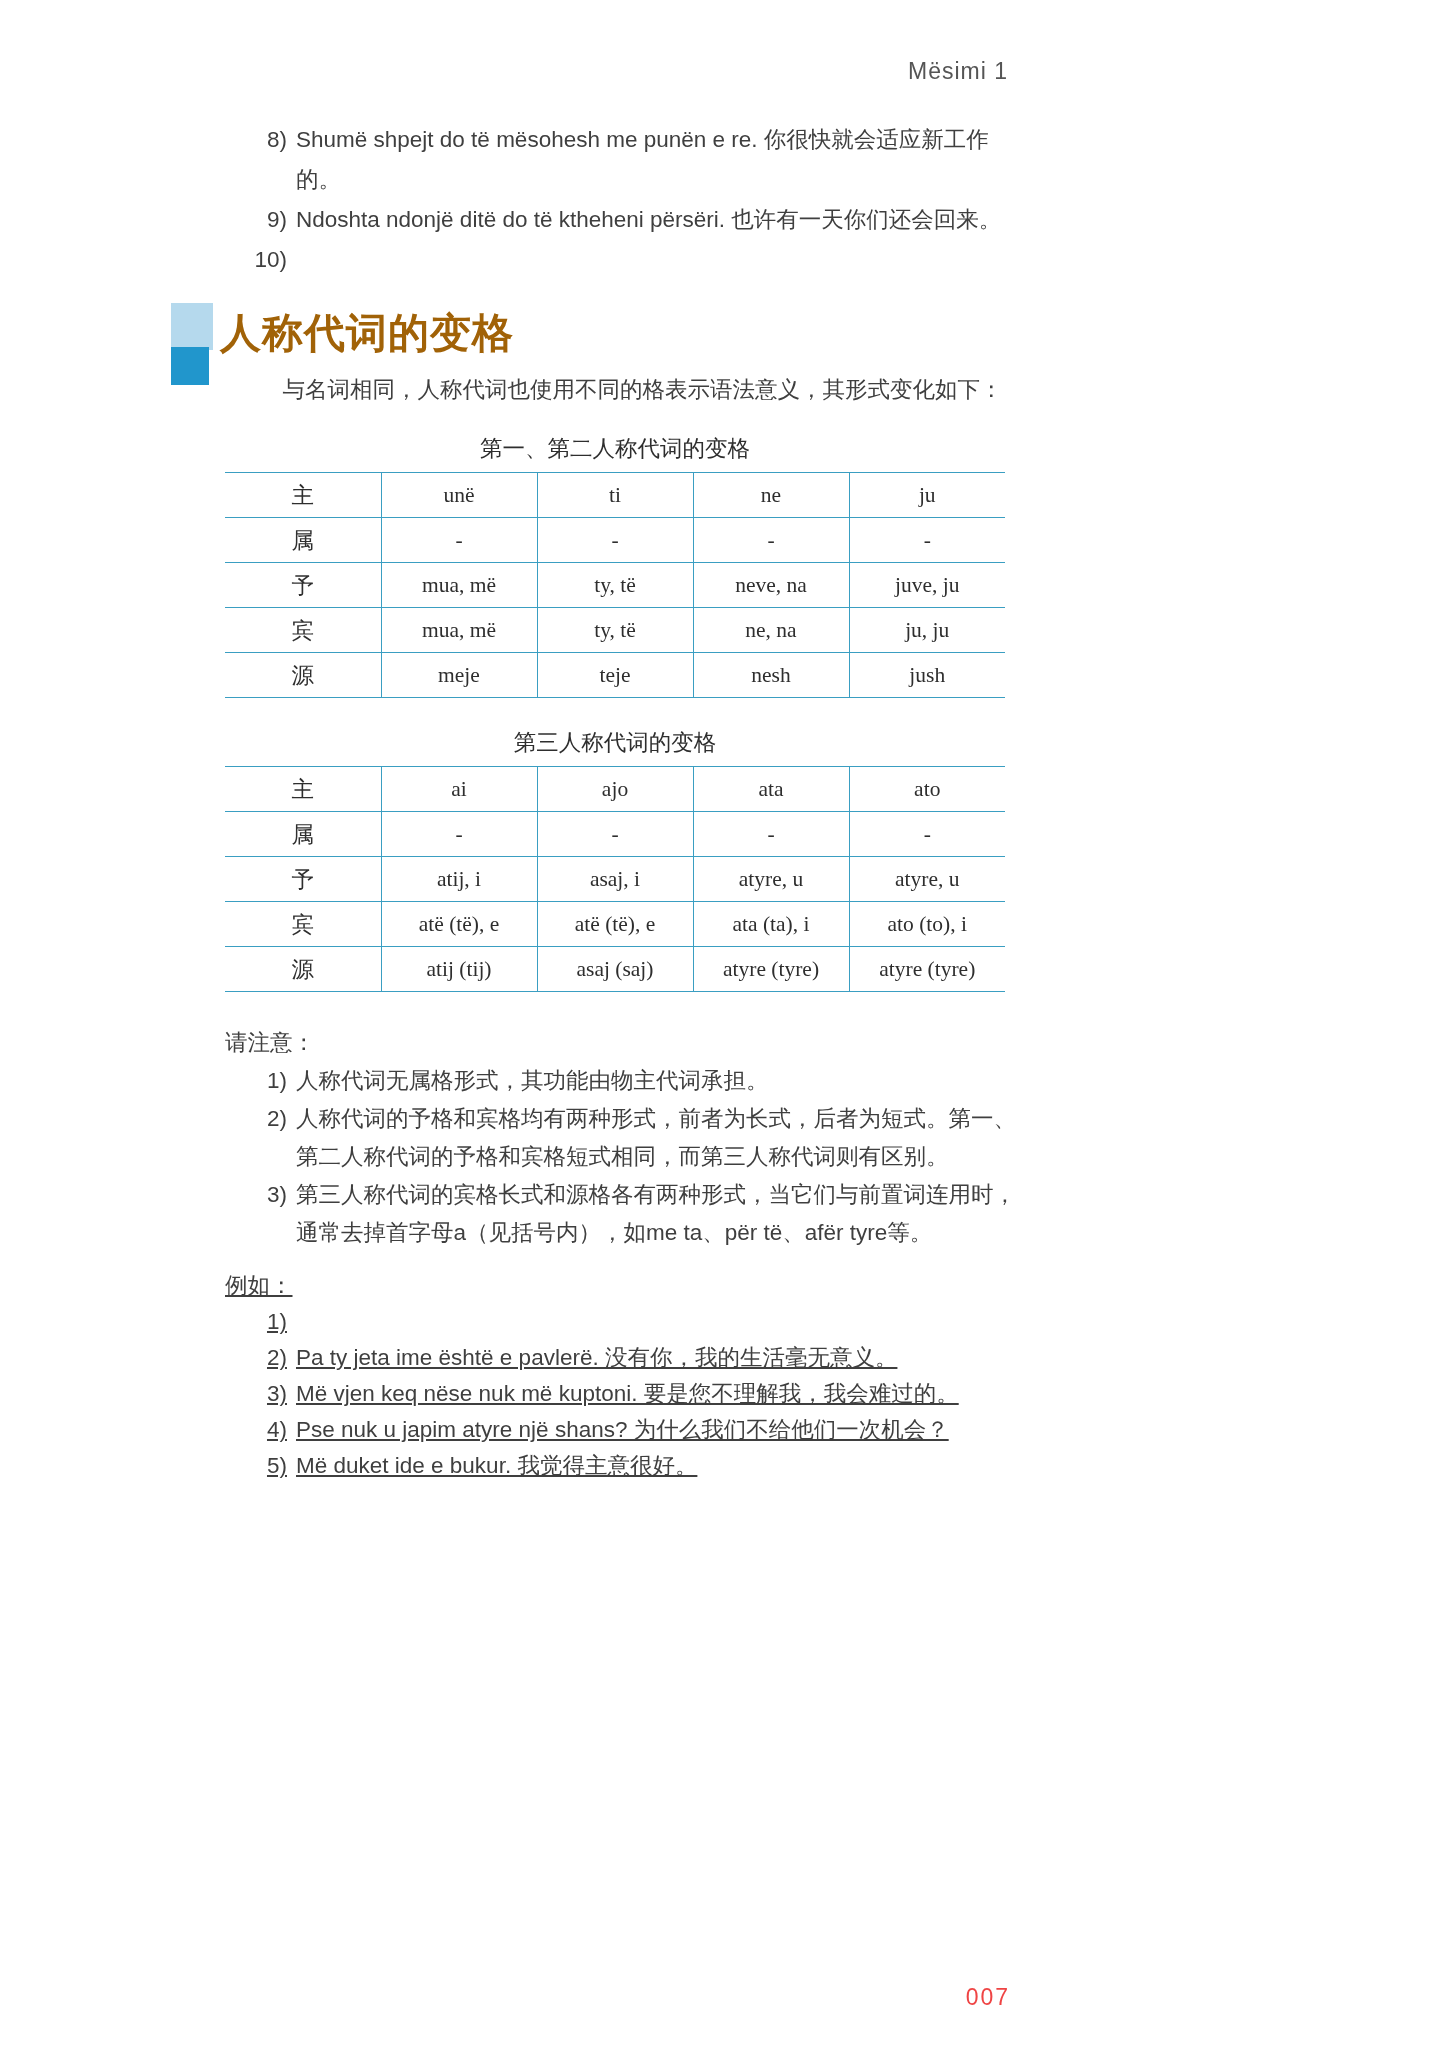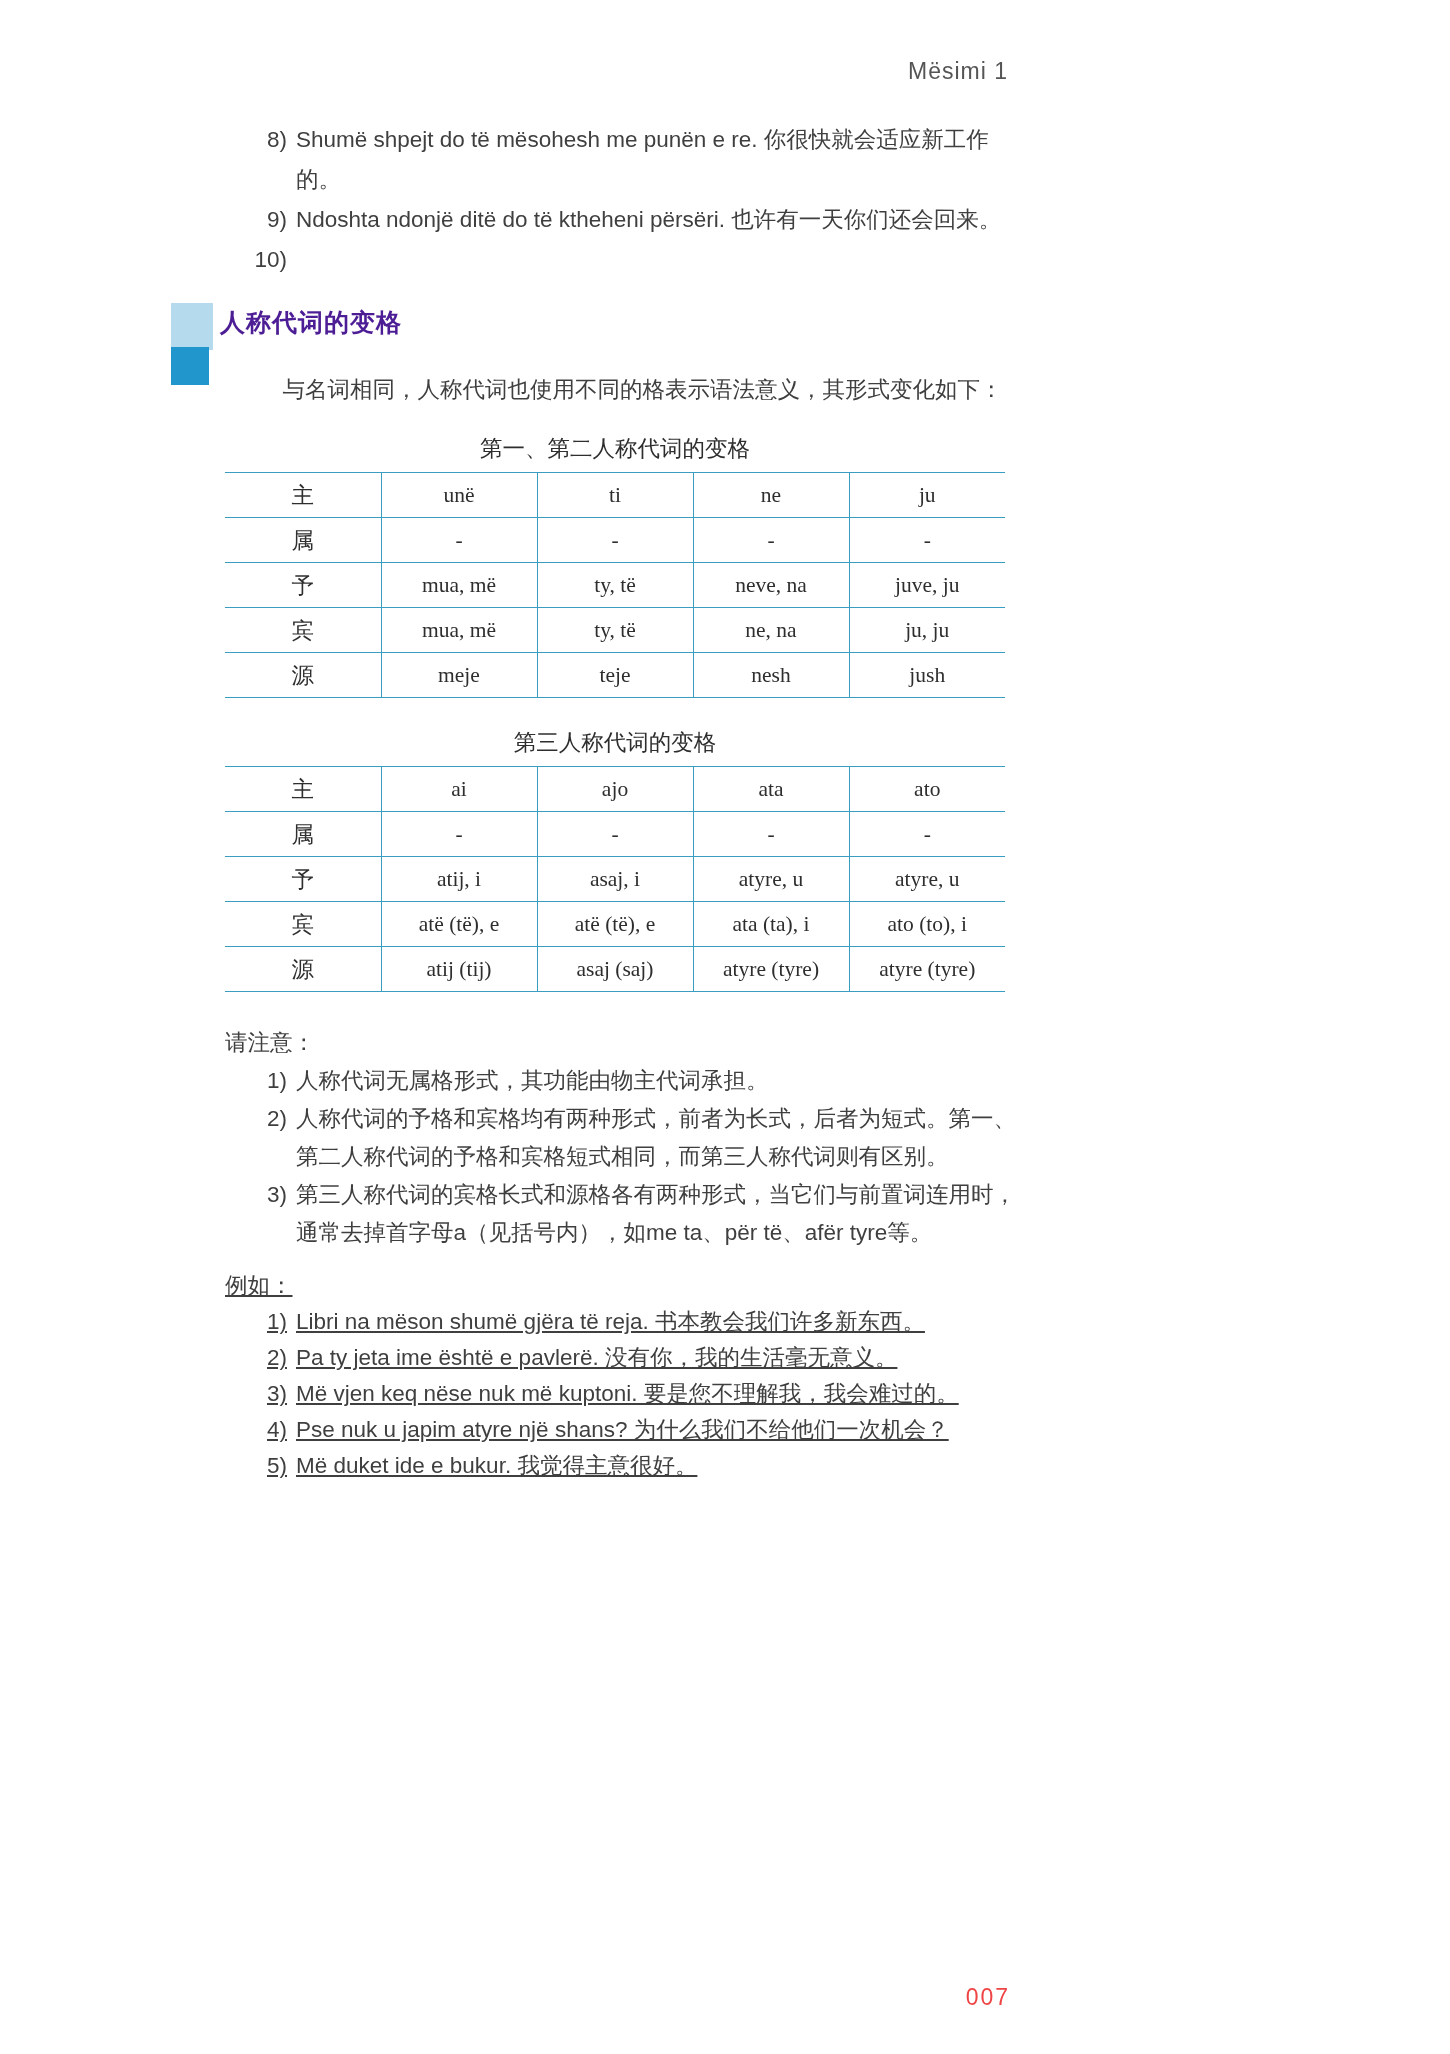--- a/index.html
+++ b/index.html
@@ -25,21 +25,21 @@
   .marker-light {
     position:absolute; left:171px; top:287px;
     width:42px; height:47px; background:#b5d9ed;
   }
   .marker-dark {
     position:absolute; left:171px; top:331px;
     width:38px; height:38px; background:#2196cc;
   }
   .section-title {
     position:absolute; left:220px; top:290px;
-    font-size:25px; font-weight:bold; color:#4c1d95;
+    font-size:41px; font-weight:bold; color:#a16207;
     letter-spacing:1px;
   }
   .intro {
     position:absolute; left:225px; top:356px; width:790px;
     font-size:22.5px; line-height:36px; text-indent:2em;text-align:center;
   }
 
   .table-block { position:absolute; left:225px; width:780px; }
   .tb1 { top:420px; }
   .tb2 { top:714px; }
@@ -215,21 +215,20 @@
     <div class="li">
       <span class="num">3)</span>
       <span class="txt">第三人称代词的宾格长式和源格各有两种形式，当它们与前置词连用时，通常去掉首字母a（见括号内），如me ta、për të、afër tyre等。</span>
     </div>
   </div>
 
   <div class="examples">
     <div class="label">例如：</div>
     <div class="li">
       <span class="num">1)</span>
-      <span class="txt">Libri na mëson shumë gjëra të reja. 书本教会我们许多新东西。</span>
     </div>
     <div class="li">
       <span class="num">2)</span>
       <span class="txt">Pa ty jeta ime është e pavlerë. 没有你，我的生活毫无意义。</span>
     </div>
     <div class="li">
       <span class="num">3)</span>
       <span class="txt">Më vjen keq nëse nuk më kuptoni. 要是您不理解我，我会难过的。</span>
     </div>
     <div class="li">

